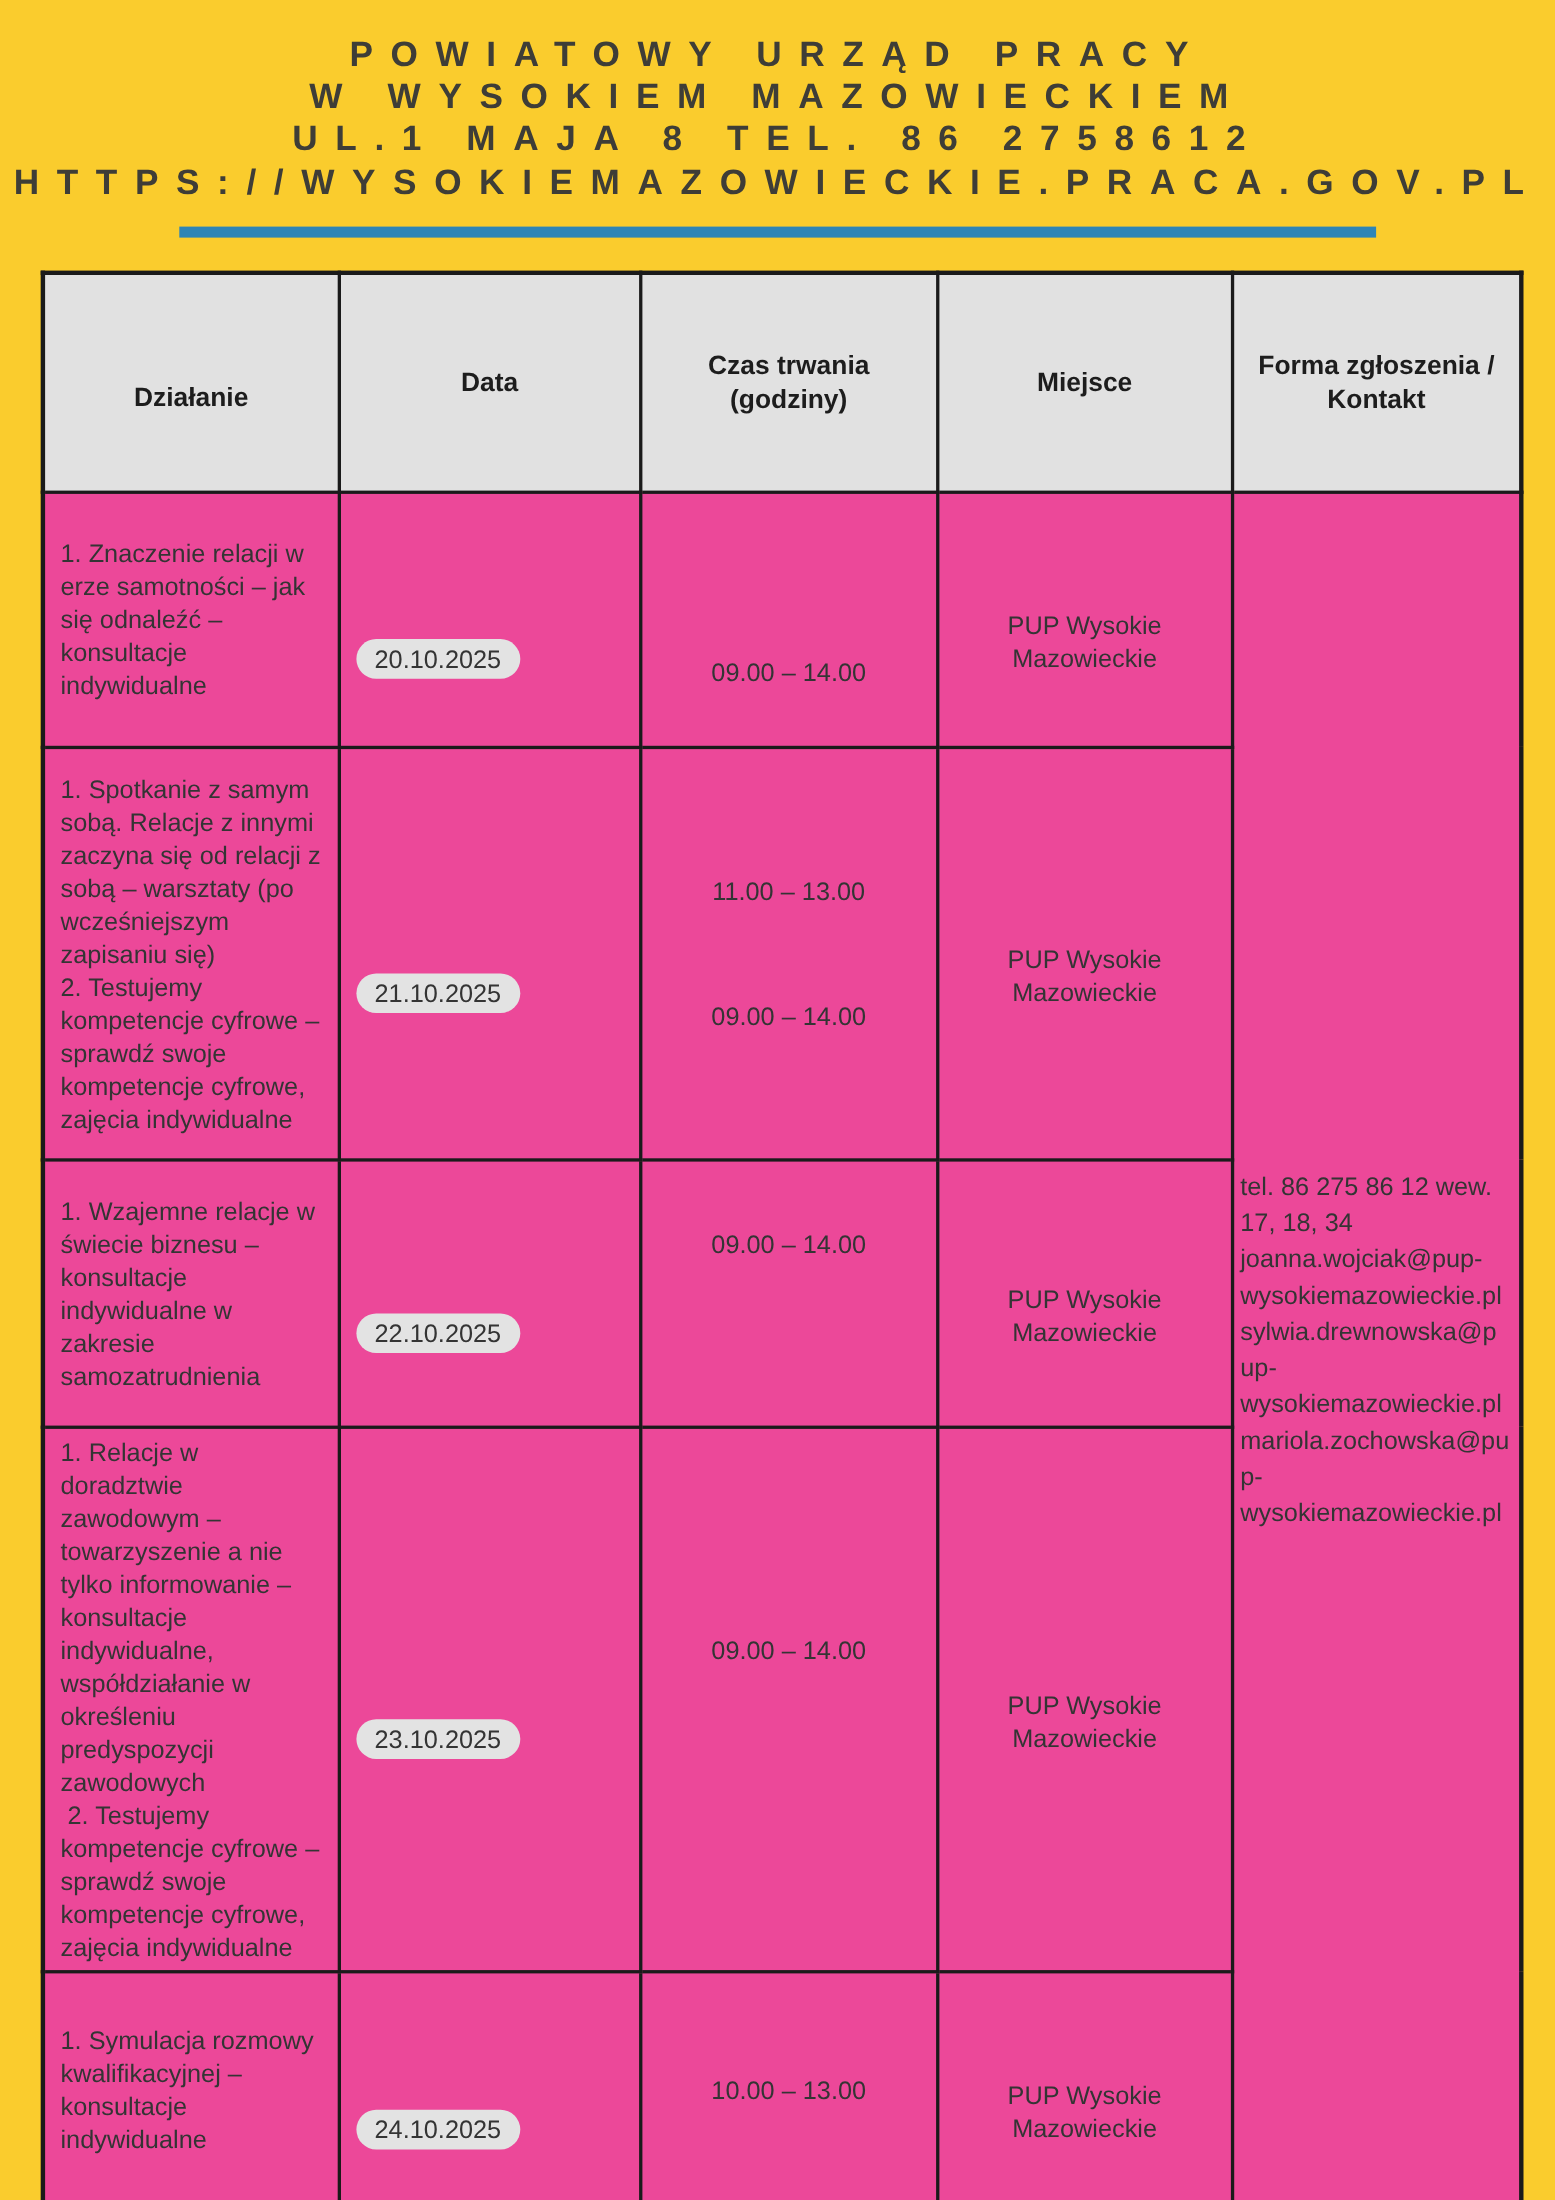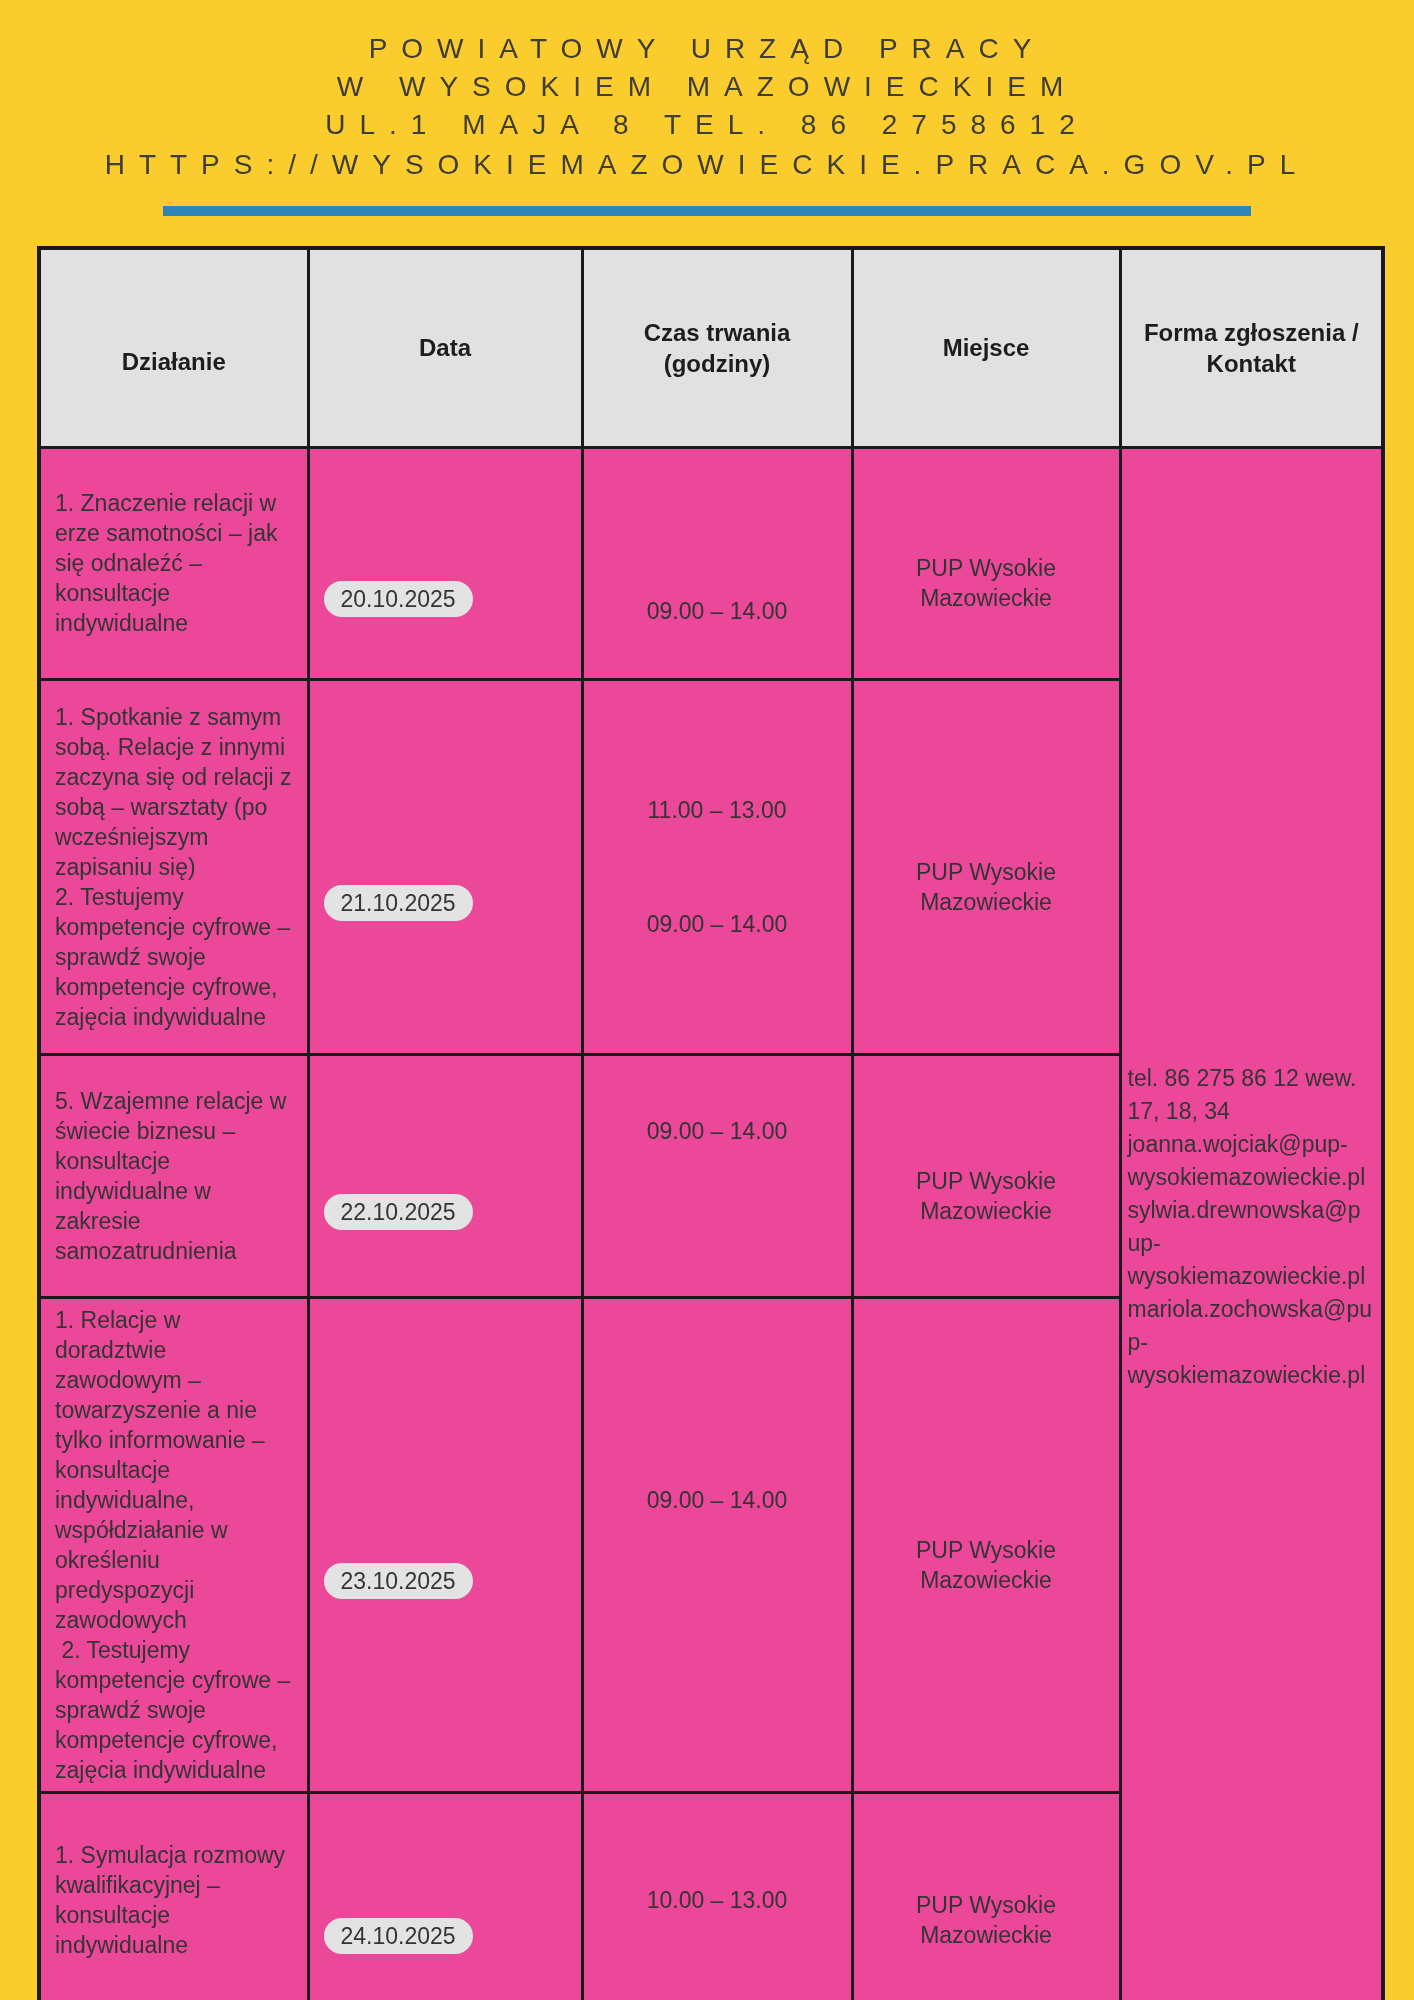--- a/index.html
+++ b/index.html
@@ -8,22 +8,22 @@
     background:var(--page-bg,#FACC2D);
     position:relative;
     font-family:"Liberation Sans", sans-serif;
     -webkit-font-smoothing:antialiased;
   }
 
   
   .top-header{
     padding-top:30px;
     text-align:center;
-    font-weight:normal;
-    font-size:28px;
+    font-weight:bold;
+    font-size:32px;
     letter-spacing:0.5em;
     color:var(--title-color,#3E3D37);
     white-space:nowrap;
   }
   .top-header .line{line-height:38px;}
   .top-header .url-line{margin-top:4px;line-height:34px;}
   .blue-bar{
     width:1088px;height:10px;
     margin:24px auto 0;
     background:var(--accent,#2E85B6);
@@ -138,21 +138,21 @@
       <td class="date-cell"><span class="date-pill">21.10.2025</span></td>
       <td class="time-cell">
         <div class="times-stack">
           <span class="time">11.00 – 13.00</span>
           <span class="time">09.00 – 14.00</span>
         </div>
       </td>
       <td class="place-cell"><span class="place">PUP Wysokie Mazowieckie</span></td>
     </tr>
     <tr>
-      <td class="activity-cell">5. Wzajemne relacje w świecie biznesu – konsultacje indywidualne w zakresie samozatrudnienia</td>
+      <td class="activity-cell">1. Wzajemne relacje w świecie biznesu – konsultacje indywidualne w zakresie samozatrudnienia</td>
       <td class="date-cell"><span class="date-pill">22.10.2025</span></td>
       <td class="time-cell">
           <span class="time nudge-up45">09.00 – 14.00</span>
         </td>
       <td class="place-cell"><span class="place">PUP Wysokie Mazowieckie</span></td>
     </tr>
     <tr>
       <td class="activity-cell">1. Relacje w doradztwie zawodowym – towarzyszenie a nie tylko informowanie – konsultacje indywidualne, współdziałanie w określeniu predyspozycji zawodowych
  2. Testujemy kompetencje cyfrowe – sprawdź swoje kompetencje cyfrowe, zajęcia indywidualne</td>
       <td class="date-cell"><span class="date-pill">23.10.2025</span></td>

